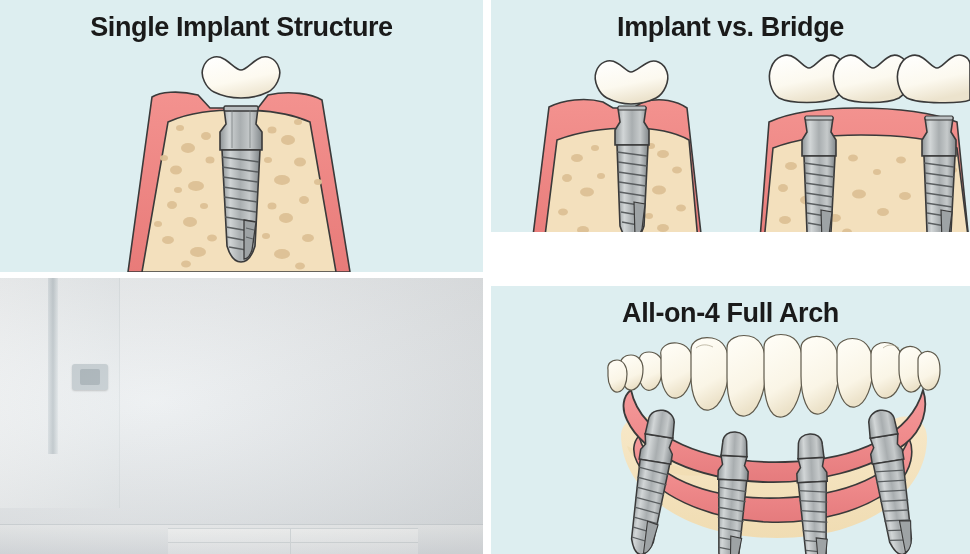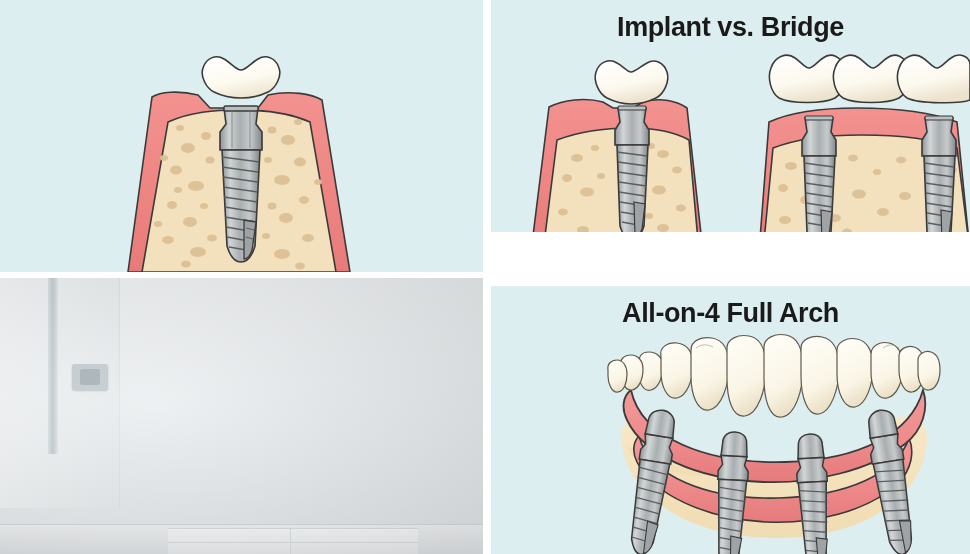--- a/index.html
+++ b/index.html
@@ -64,20 +64,21 @@
 
   .shade { position:absolute; left:0; top:0; width:100%; height:100%;
            background:radial-gradient(ellipse at 32% 45%, rgba(255,255,255,.05), rgba(0,0,0,.10) 95%); }
 </style>
 </head>
 <body>
 
 <div class="board">
 
   <div class="panel" id="panel-tl">
+    <div class="panel-title" id="title-tl">Single Implant Structure</div>
 
     <svg class="art" viewBox="0 0 483 272" preserveAspectRatio="xMidYMid slice">
       <defs>
         <linearGradient id="metalA" x1="0" y1="0" x2="1" y2="0">
           <stop offset="0%" stop-color="#8f9597"></stop>
           <stop offset="22%" stop-color="#cfd3d4"></stop>
           <stop offset="48%" stop-color="#a9aeb0"></stop>
           <stop offset="72%" stop-color="#c6cacb"></stop>
           <stop offset="100%" stop-color="#81878a"></stop>
         </linearGradient>

